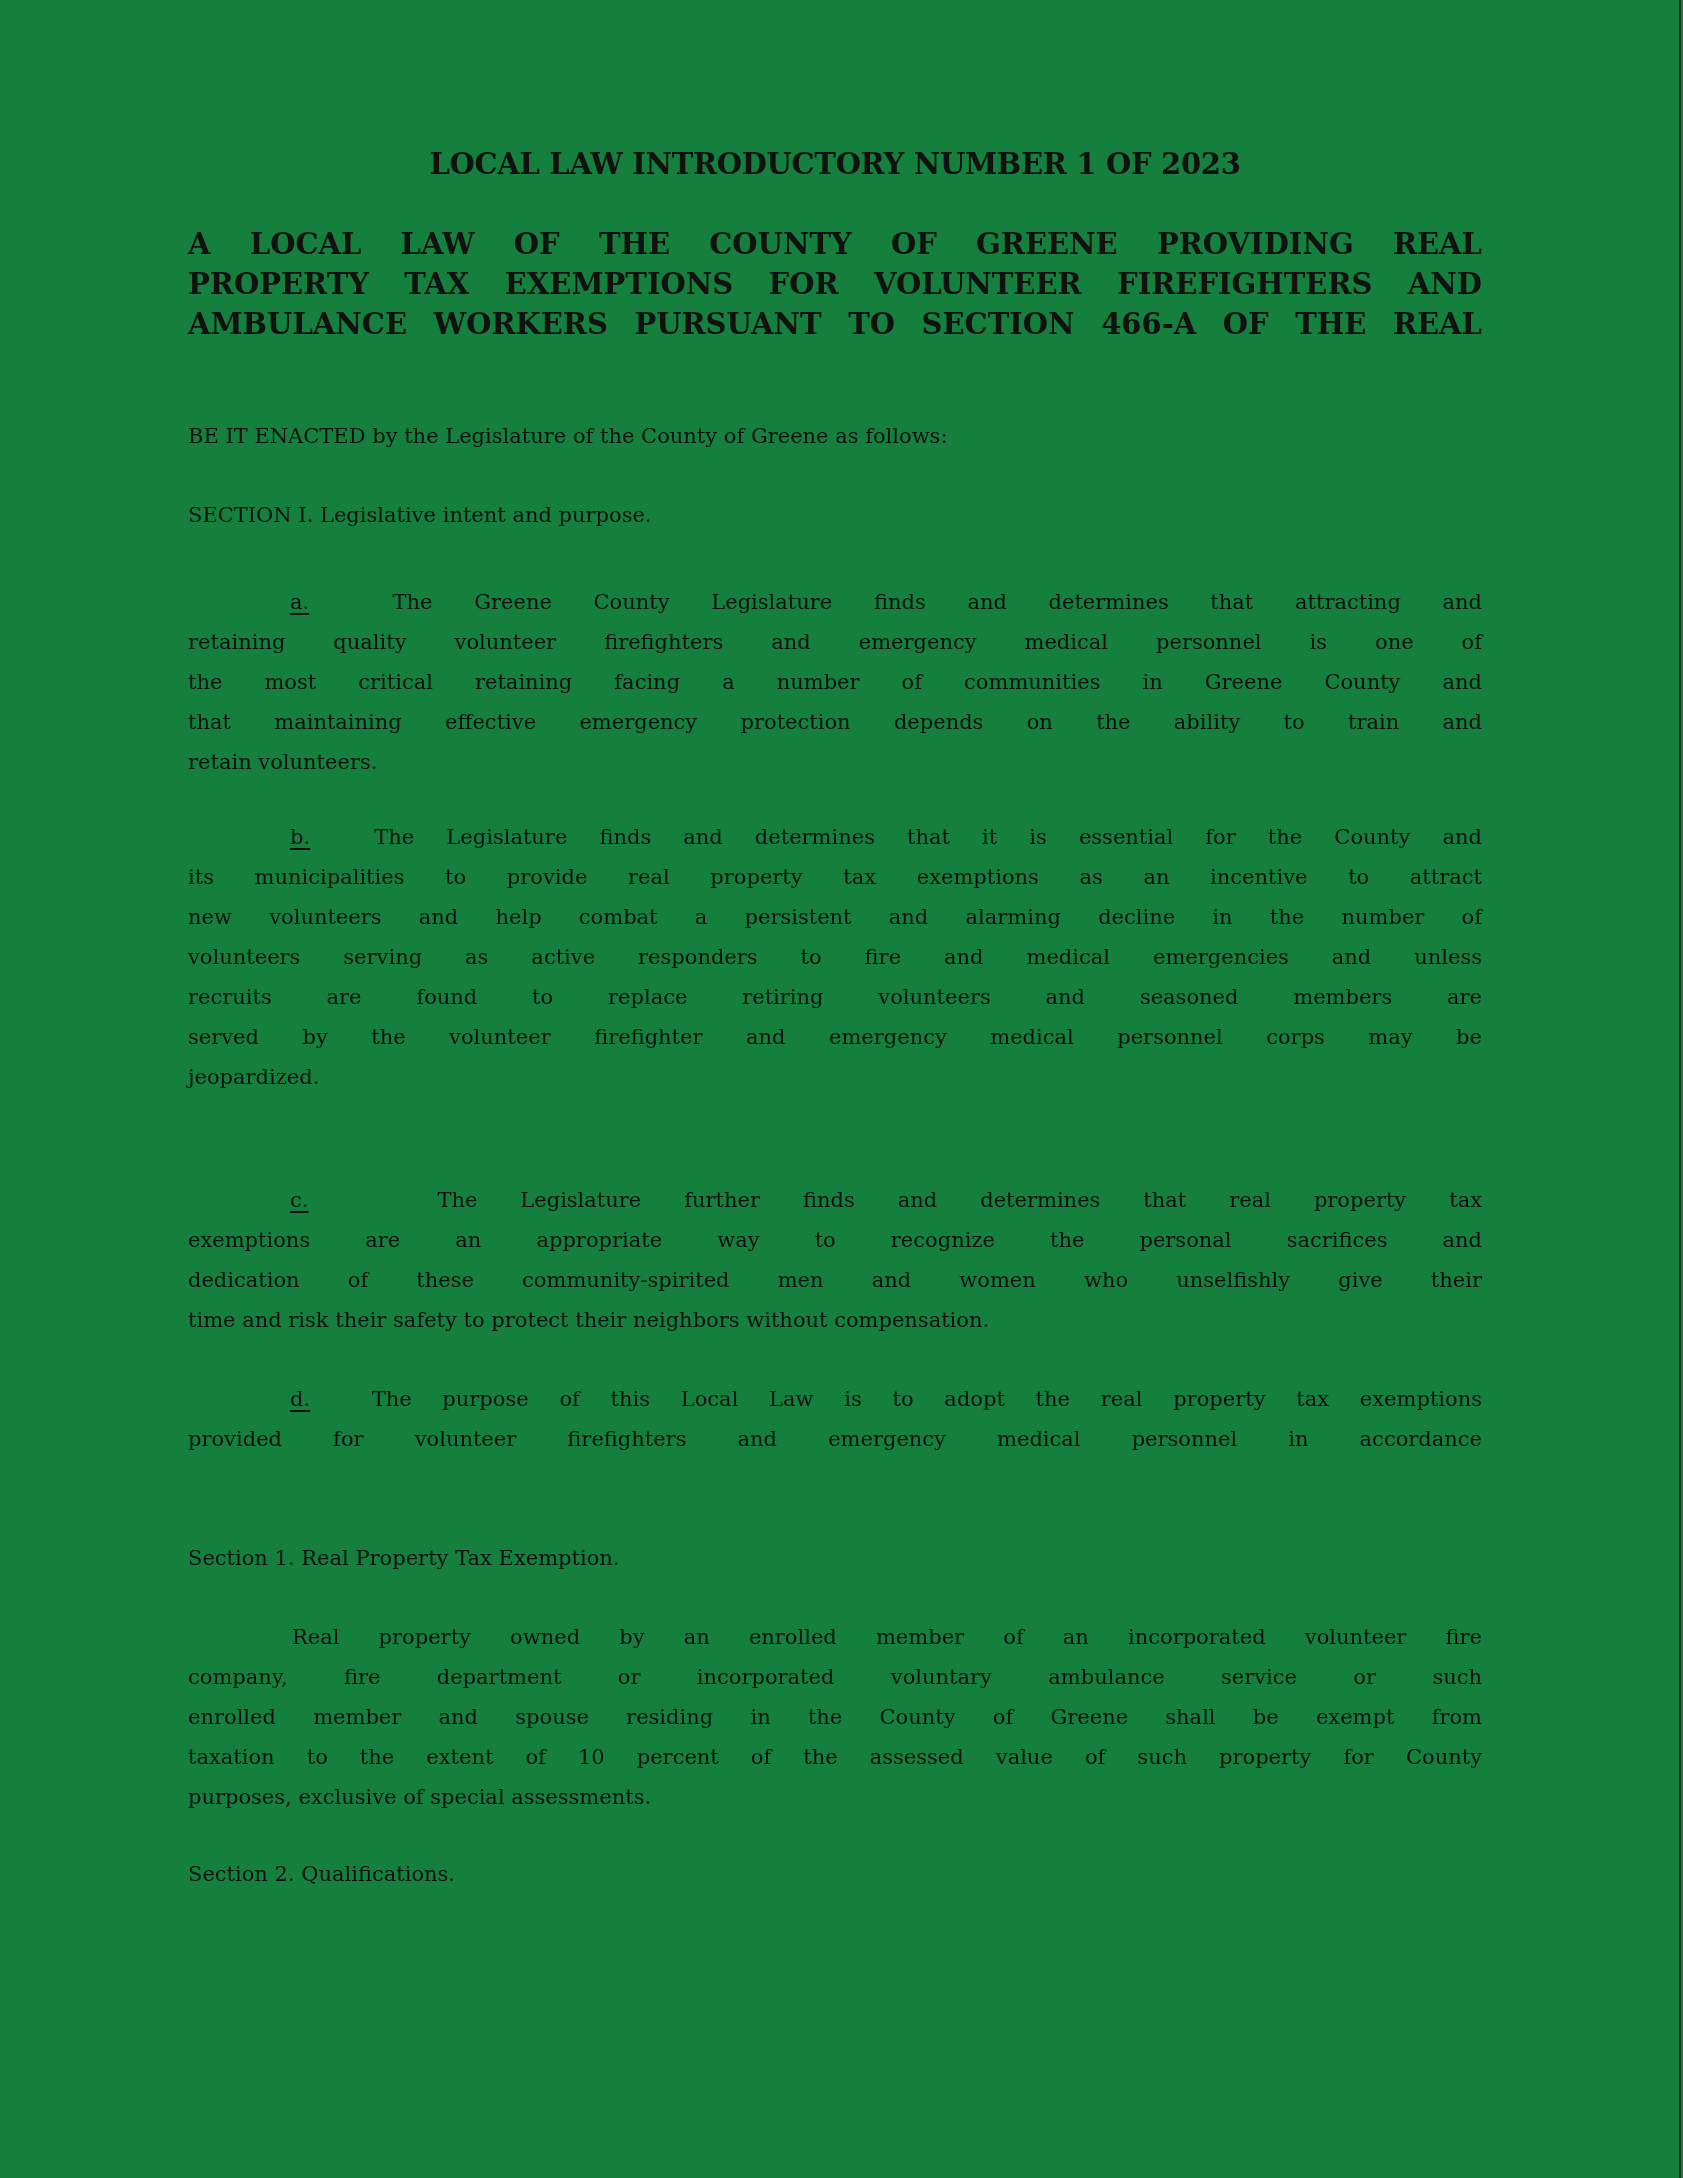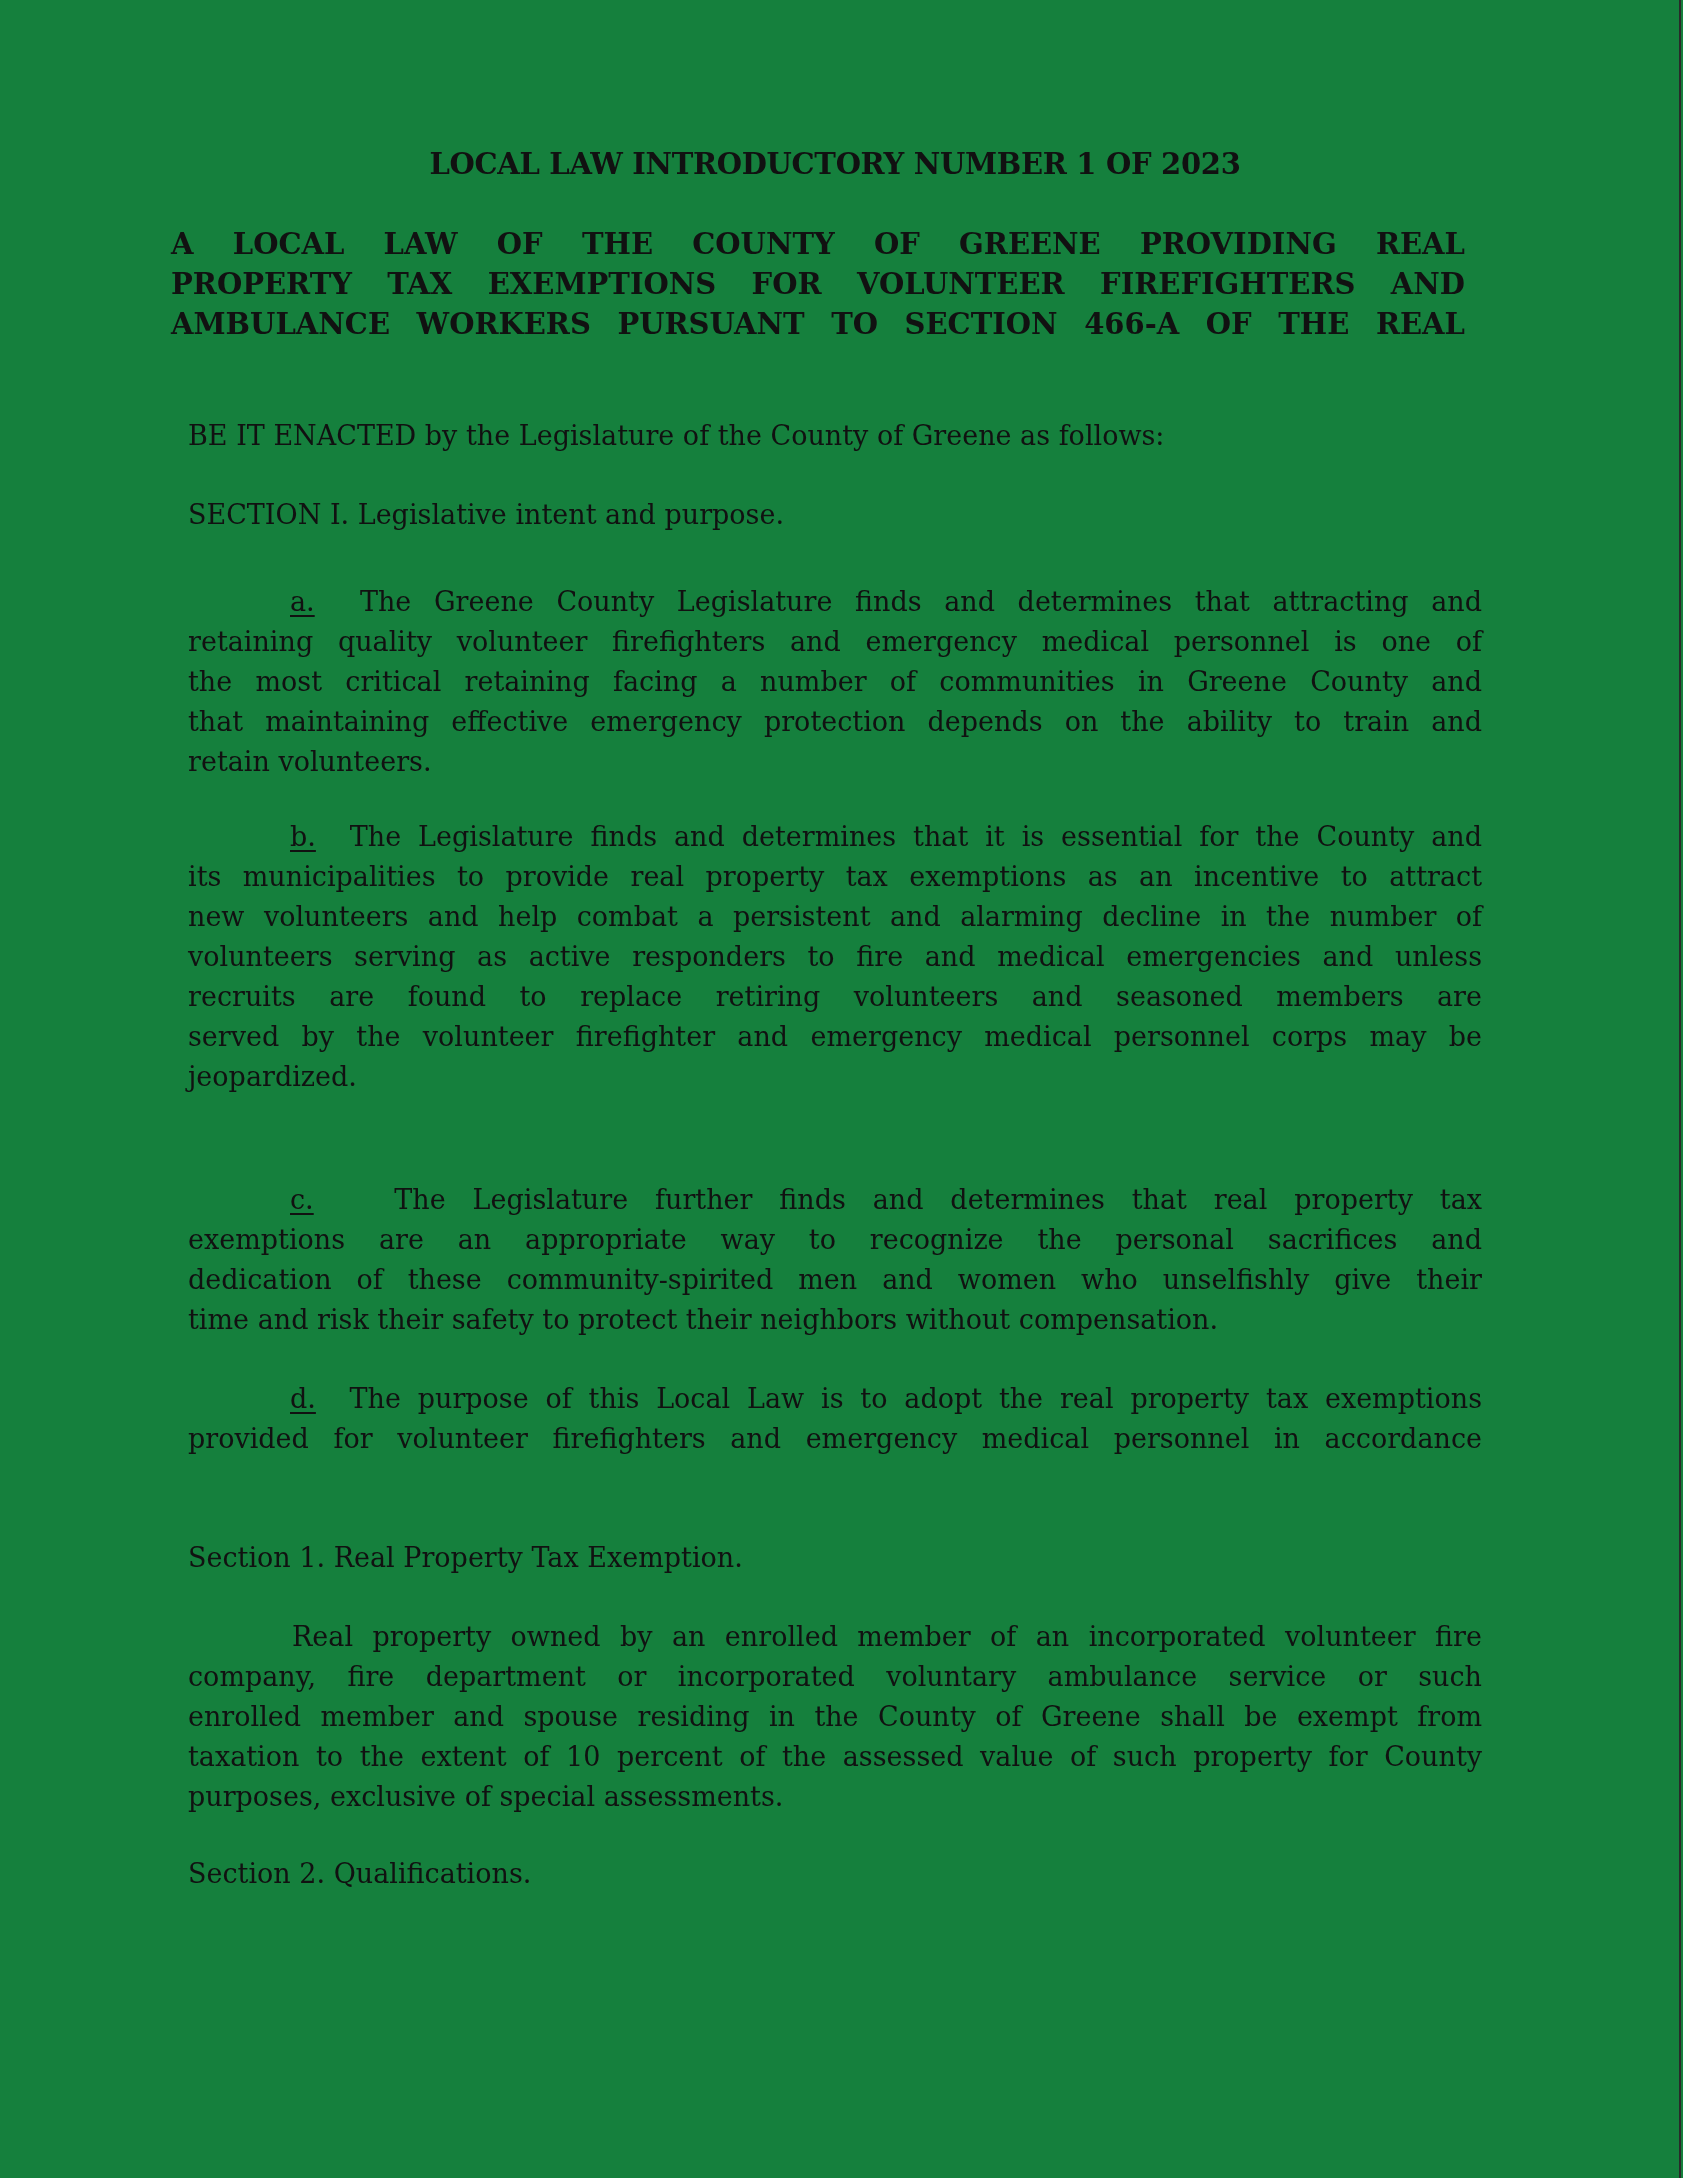--- a/index.html
+++ b/index.html
@@ -5,26 +5,26 @@
   html, body { margin: 0; padding: 0; background: #ffffff; }
   body { width: 1683px; height: 2178px; position: relative; overflow: hidden; color: #111; }
   .page { position: absolute; left: 0; top: 0; width: 1683px; height: 2178px; background: #15803d; }
   .edge-line { position: absolute; left: 1679px; top: 0; width: 2px; height: 2178px; background: #2a2a2a; }
   .title {
     position: absolute; left: 188px; width: 1294px; top: 144px;
     text-align: center; font-family: "DejaVu Serif", serif; font-weight: bold;
     font-size: 29px; line-height: 40px; letter-spacing: -0.3px; margin: 0;
   }
   .heading {
-    position: absolute; left: 171px; width: 1294px; top: 224px;
+    position: absolute; left: 188px; width: 1294px; top: 224px;
     font-family: "DejaVu Serif", serif; font-weight: bold; font-size: 29px; line-height: 40px; margin: 0;
   }
   .line { display: block; white-space: nowrap; }
   .j { text-align: justify; text-align-last: justify; white-space: normal; }
-  .para { position: absolute; left: 188px; width: 1294px; font-family: "DejaVu Serif", serif; font-size: 27px; line-height: 40px; margin: 0; }
+  .para { position: absolute; left: 188px; width: 1294px; font-family: "DejaVu Serif", serif; font-size: 21px; line-height: 40px; margin: 0; }
   .label { text-decoration: underline; text-underline-offset: 4px; }
   .indent-label { padding-left: 102px; }
   .indent { padding-left: 104px; }
 </style>
 </head>
 <body>
 
 <div class="page">
 
   <div class="edge-line"></div>

